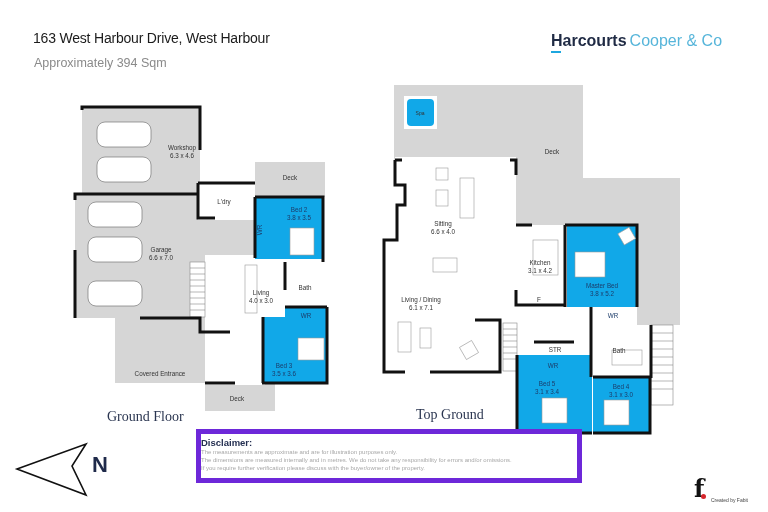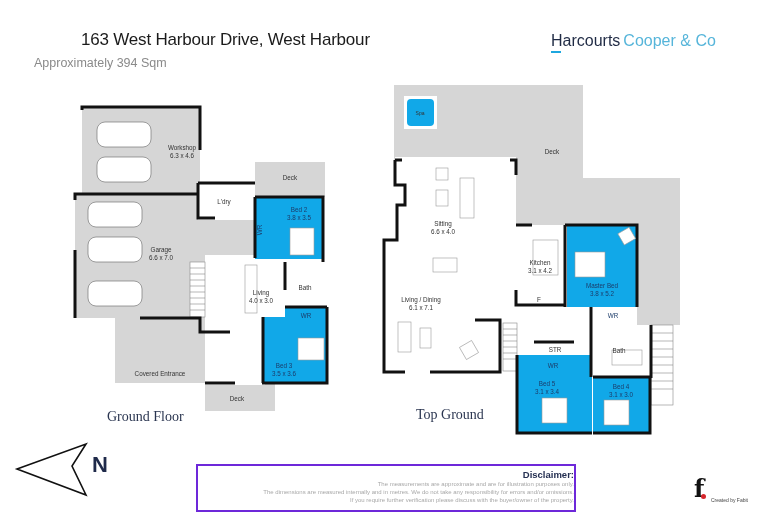--- a/index.html
+++ b/index.html
@@ -1,43 +1,43 @@
 <!DOCTYPE html>
 <html><head>
 <meta charset="utf-8">
 <style>
   html, body { margin: 0; padding: 0; }
   body {
     width: 768px; height: 512px; background: #ffffff; position: relative; overflow: hidden;
     font-family: "DejaVu Sans", sans-serif; color: #1a1a1a;
   }
   .title {
-    position: absolute; left: 33px; top: 30px; font-size: 17px; color: #1b1b1b;
-    letter-spacing: -0.2px; font-family: "Liberation Sans", sans-serif; margin-left: 48px;
+    position: absolute; left: 33px; top: 30px; font-size: 14px; color: #1b1b1b;
+    letter-spacing: -0.2px; font-family: "Liberation Sans", sans-serif;
   }
   .subtitle {
     position: absolute; left: 34px; top: 56px; font-size: 12.5px; color: #8a8a8a;
     font-family: "Liberation Sans", sans-serif;
   }
   .brand {
     position: absolute; left: 551px; top: 32px; font-size: 16px; white-space: nowrap;
     font-family: "Liberation Sans", sans-serif;
   }
-  .brand .b1 { color: #1f2a44; font-weight: normal; position: relative; text-align: center; }
+  .brand .b1 { color: #1f2a44; font-weight: bold; position: relative; text-align: center; }
   .brand .b1::after {
     content: ""; position: absolute; left: 0; bottom: -4px; width: 10px; height: 2px; background: #1ea7df;
   }
   .brand .b2 { color: #56b5da; margin-left: 3px; }
   svg.plan { position: absolute; left: 0; top: 0; }
   .floor-label {
     position: absolute; font-size: 14px; color: #2a3550; font-family: Liberation Serif, serif; margin-left: 32px;
   }
   .disclaimer {
-    position: absolute; left: 196px; top: 464px; width: 376px; height: 44px;
-    border: 2px solid #6d28d9; text-align: right; background: #fff;
+    position: absolute; left: 196px; top: 429px; width: 376px; height: 44px;
+    border: 5px solid #6d28d9; text-align: left; background: #fff;
   }
   .disclaimer .dh {
     font-size: 9.5px; font-weight: bold; color: #253052; margin-top: 3px;
     font-family: "Liberation Sans", sans-serif;
   }
   .disclaimer .dl {
     font-size: 6px; color: #a8a8a8; line-height: 8px; font-family: "Liberation Sans", sans-serif;
   }
   .north {
     position: absolute; left: 92px; top: 452px; font-size: 22px; font-weight: bold; color: #1f2a4a;

